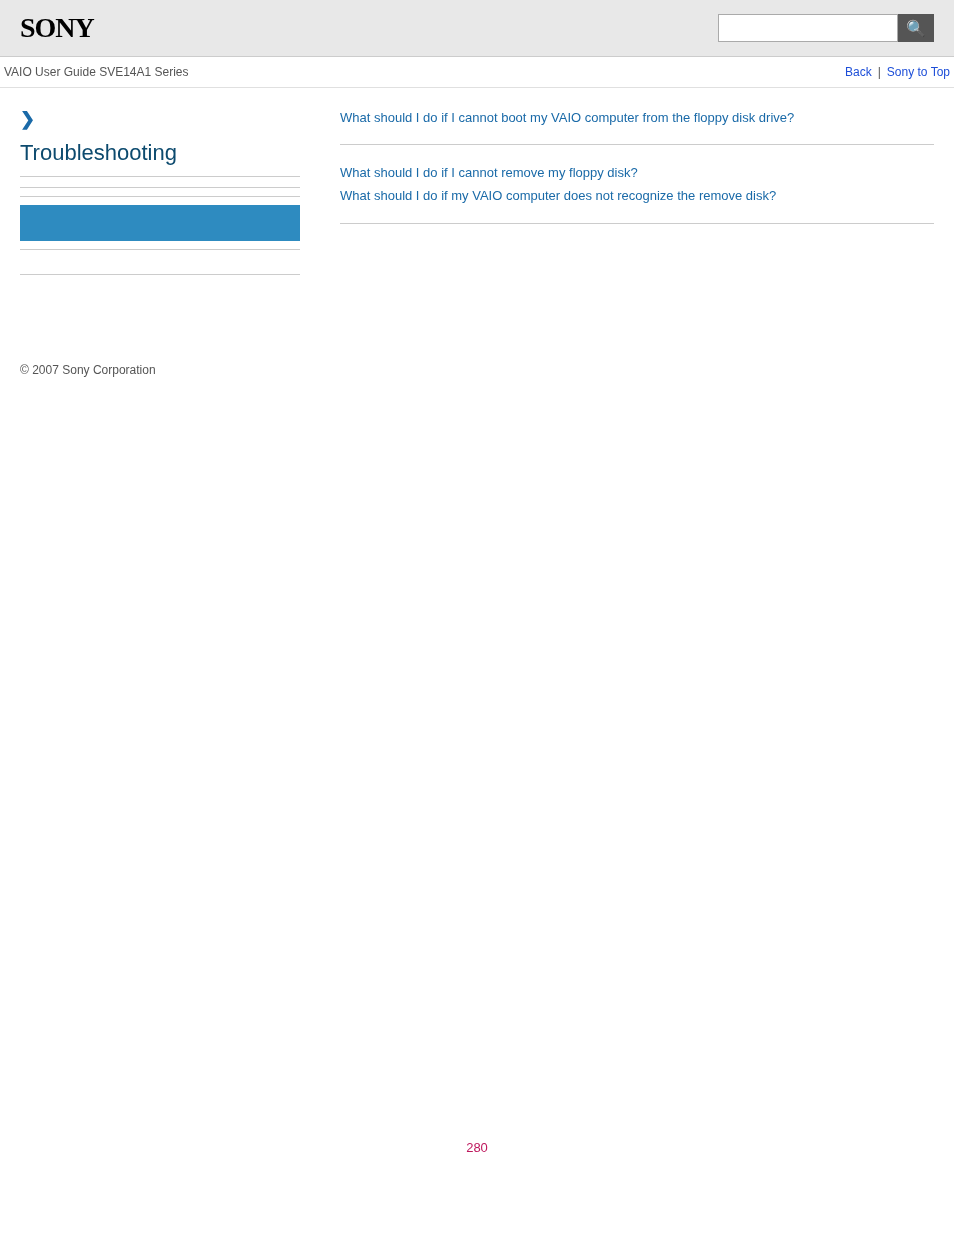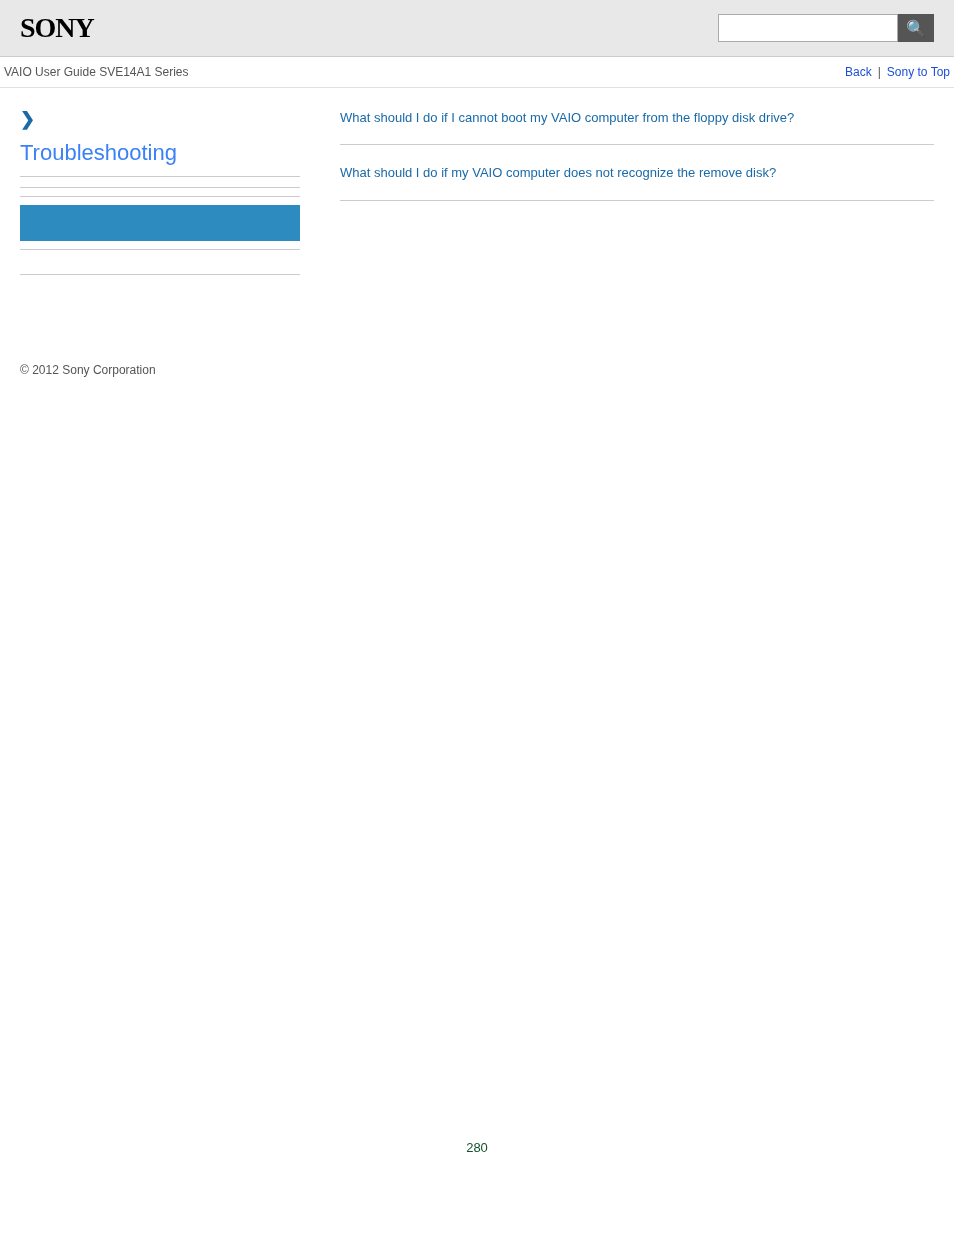--- a/index.html
+++ b/index.html
@@ -89,21 +89,21 @@
       color: #1a6aa8;
       font-size: 18px;
       font-weight: bold;
       margin-bottom: 10px;
       cursor: pointer;
     }
 
     #sidebar-title {
       font-size: 22px;
       font-weight: normal;
-      color: #3b82f6;
+      color: #0c4a6e;
       border-bottom: 1px solid #ccc;
       padding-bottom: 10px;
       margin-bottom: 10px;
     }
 
     .sidebar-divider {
       border: none;
       border-top: 1px solid #ccc;
       margin: 8px 0;
     }
@@ -154,21 +154,21 @@
       padding: 20px;
       font-size: 12px;
       color: #555;
       margin-top: 40px;
     }
 
     
     #page-number {
       text-align: center;
       font-size: 13px;
-      color: #14532d;
+      color: #be185d;
       padding: 20px 0;
       position: absolute;
       bottom: 60px;
       left: 50%;
       transform: translateX(-50%);
     }
   </style>
 </head>
 <body>
 
@@ -202,23 +202,24 @@
     <hr class="sidebar-divider">
     <div class="sidebar-spacer"></div>
     <hr class="sidebar-divider">
   </div>
 
   <div id="content-area">
     <div class="content-section">
       <a href="#" class="content-link-primary">What should I do if I cannot boot my VAIO computer from the floppy disk drive?</a>
     </div>
     <div class="content-section">
+      <a href="#" class="content-link-secondary">What should I do if I cannot remove my floppy disk?</a>
       <a href="#" class="content-link-secondary">What should I do if my VAIO computer does not recognize the remove disk?</a>
     </div>
   </div>
 
 </div>
 
 <div id="footer">
-  <span>© 2012 Sony Corporation</span>
+  <span>© 2007 Sony Corporation</span>
 </div>
 
 <div id="page-number">280</div>
 
 </body></html>

